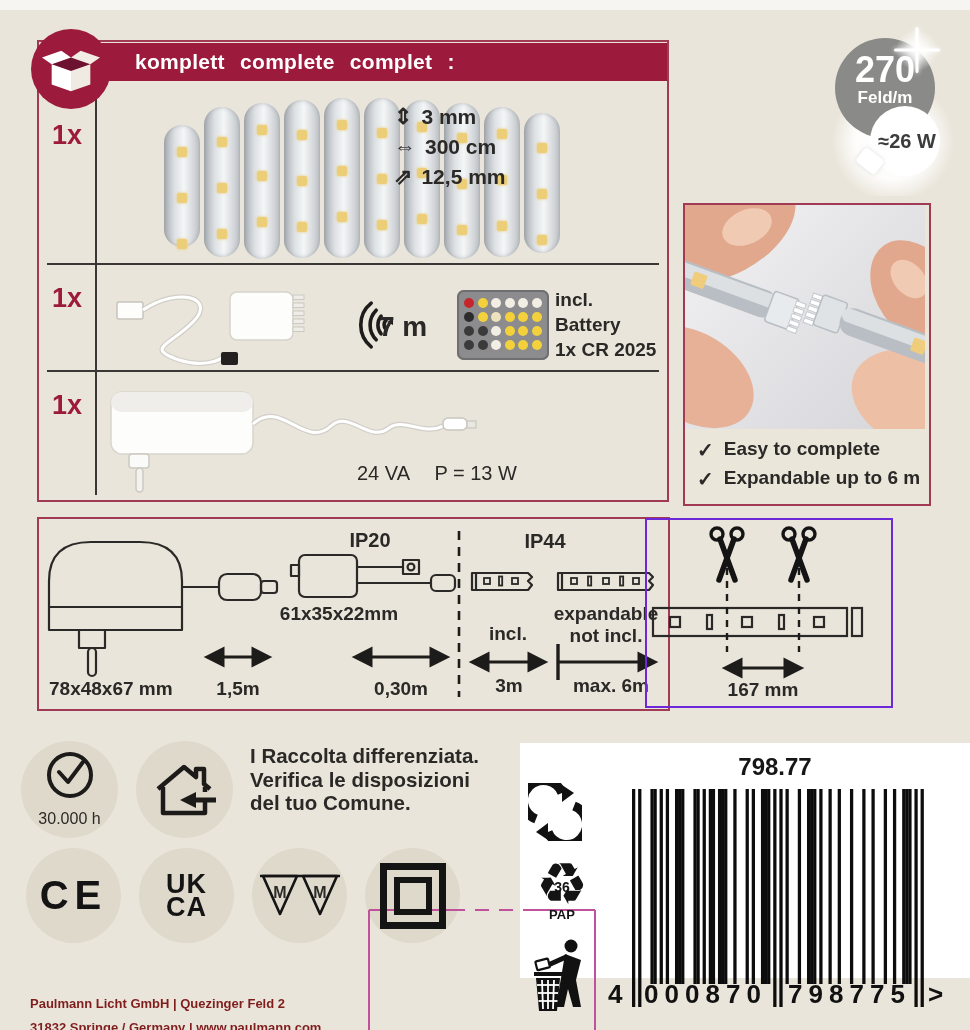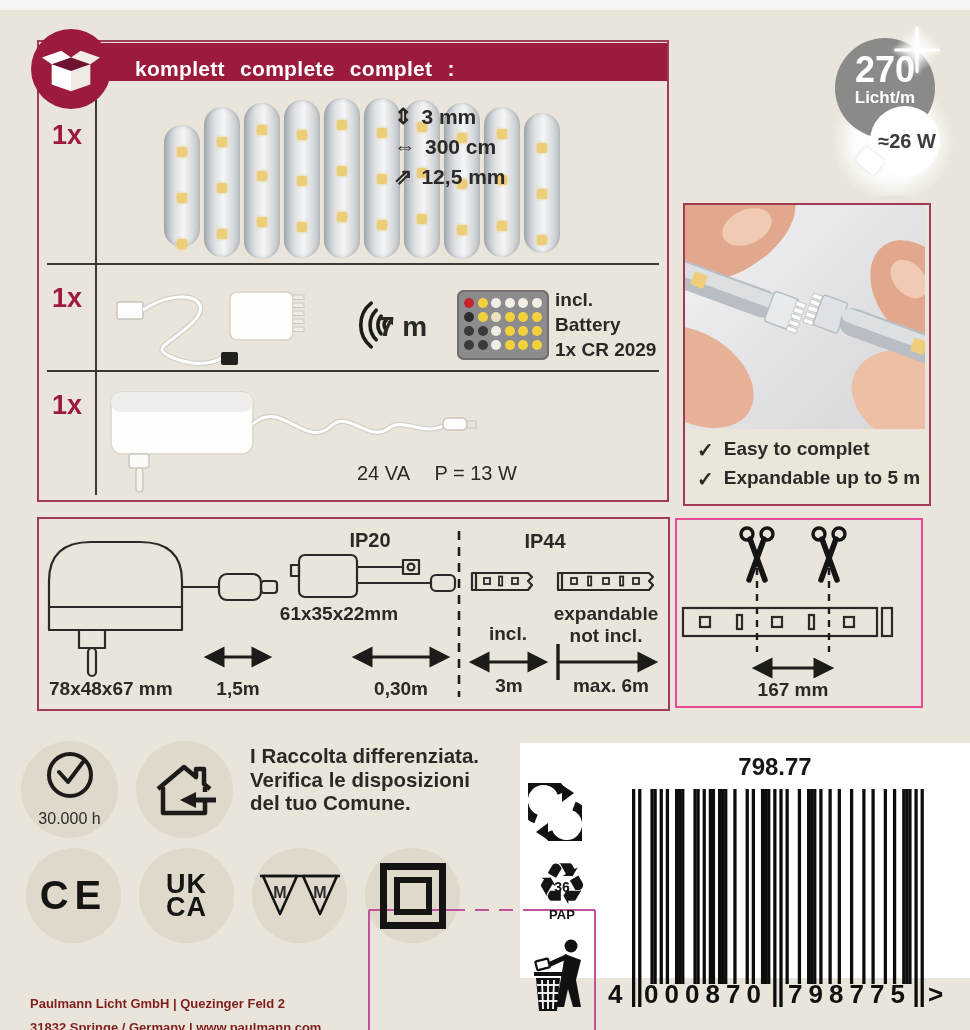--- a/index.html
+++ b/index.html
@@ -4,21 +4,21 @@
 <style>
   html,body{margin:0;padding:0;background:#ffffff;}
   .page{position:relative;width:970px;height:1030px;background:#eae5da;
         font-family:"Liberation Sans",sans-serif;color:#2b2927;overflow:hidden;}
   .top-strip{position:absolute;left:0;top:0;width:970px;height:10px;background:#f7f5f1;}
 
   
   .main-box{position:absolute;left:37px;top:40px;width:628px;height:458px;
             border:2px solid #a13a55;}
   .header-bar{position:absolute;left:34px;top:1px;right:0;height:38px;background:#9c1b3c;
-              display:flex;align-items:flex-end;}
+              display:flex;align-items:center;}
   .header-bar span{color:#fff;font-weight:bold;font-size:21px;word-spacing:9px;
                    padding-left:62px;letter-spacing:.3px;}
   .box-badge{position:absolute;left:-8px;top:-13px;width:80px;height:80px;border-radius:50%;
              background:#9c1b3c;display:flex;align-items:center;justify-content:center;z-index:2;}
   .v-div{position:absolute;left:56px;top:48px;width:2px;height:405px;background:#3a3834;}
   .h-div{position:absolute;left:8px;width:612px;height:2px;background:#3a3834;}
   .qty{position:absolute;left:13px;color:#9c1b3c;font-weight:bold;font-size:27px;}
 
   
   .coil{position:absolute;left:125px;top:55px;width:410px;height:168px;}
@@ -57,21 +57,21 @@
   
   .photo-panel{position:absolute;left:683px;top:203px;width:244px;height:299px;
                border:2px solid #a13a55;background:#ebe6da;}
   .photo-area{position:absolute;left:0;top:0;width:240px;height:224px;overflow:hidden;
               background:linear-gradient(135deg,#f3f3f4 0%,#e2e2e5 55%,#d6d6da 100%);}
   .check-line{position:absolute;left:12px;display:flex;gap:10px;font-weight:bold;font-size:19px;}
   .check-mark{font-size:20px;}
 
   
   .mid-box{position:absolute;left:37px;top:517px;width:629px;height:190px;border:2px solid #a13a55;}
-  .cut-box{position:absolute;left:675px;top:518px;width:244px;height:186px;border:2px solid #ec4899;}
+  .cut-box{position:absolute;left:645px;top:518px;width:244px;height:186px;border:2px solid #6d28d9;}
   svg text{font-family:"Liberation Sans",sans-serif;font-weight:bold;fill:#2b2927;}
 
   
   .cert-circle{position:absolute;border-radius:50%;background:#dfd9cc;
                display:flex;align-items:center;justify-content:center;}
   .c-row1{top:741px;width:97px;height:97px;}
   .c-row2{top:848px;width:95px;height:95px;}
   .clock-wrap{position:relative;width:100%;height:100%;text-align:center;}
   .hours{position:absolute;bottom:10px;width:100%;font-weight:normal;font-size:16px;}
   .ce-text{font-weight:bold;font-size:40px;letter-spacing:6px;color:#141414;}
@@ -238,21 +238,21 @@
         <div style="position: absolute; width: 10px; height: 10px; border-radius: 50%; background: rgb(58, 58, 58); left: 7px; top: 50px;"></div>
         <div style="position: absolute; width: 10px; height: 10px; border-radius: 50%; background: rgb(58, 58, 58); left: 20.5px; top: 50px;"></div>
         <div style="position: absolute; width: 10px; height: 10px; border-radius: 50%; background: rgb(242, 238, 228); left: 34px; top: 50px;"></div>
         <div style="position: absolute; width: 10px; height: 10px; border-radius: 50%; background: rgb(243, 209, 61); left: 47.5px; top: 50px;"></div>
         <div style="position: absolute; width: 10px; height: 10px; border-radius: 50%; background: rgb(243, 209, 61); left: 61px; top: 50px;"></div>
         <div style="position: absolute; width: 10px; height: 10px; border-radius: 50%; background: rgb(243, 209, 61); left: 74.5px; top: 50px;"></div>
       </div>
     <div class="row-label" style="position:absolute;left:516px;top:245px;">
       <div>incl.</div>
       <div>Battery</div>
-      <div>1x CR 2029</div>
+      <div>1x CR 2025</div>
     </div>
 
     <svg style="position:absolute;left:60px;top:340px;" width="385" height="112" viewBox="0 0 385 112">
       <rect x="12" y="10" width="142" height="62" rx="11" fill="#fdfdfc" stroke="#d8d5ce" stroke-width="1.5"></rect>
       <rect x="12" y="10" width="142" height="20" rx="10" fill="#f0eeea"></rect>
       <rect x="30" y="72" width="20" height="14" rx="3" fill="#fafaf9" stroke="#ccc9c2" stroke-width="1.5"></rect>
       <rect x="37" y="86" width="7" height="24" rx="3.5" fill="#f3f2ef" stroke="#ccc9c2" stroke-width="1.5"></rect>
       <path d="M154,42 c28,-26 52,26 78,2 c18,-17 38,18 58,2 c14,-11 34,8 54,-2" fill="none" stroke="#d2cfc8" stroke-width="5.5"></path>
       <path d="M154,42 c28,-26 52,26 78,2 c18,-17 38,18 58,2 c14,-11 34,8 54,-2" fill="none" stroke="#ffffff" stroke-width="3"></path>
       <rect x="344" y="36" width="24" height="12" rx="5" fill="#fff" stroke="#c9c6bf" stroke-width="1.5"></rect>
@@ -260,21 +260,21 @@
     </svg>
     <div style="position:absolute;left:318px;top:420px;font-weight:normal;font-size:20px;">
       <span>24 VA</span>
       <span style="margin-left:20px;">P = 13 W</span>
     </div>
   </div>
 
   <div class="bulb-glow"></div>
   <div class="lumen-circle">
     <span class="lumen-value">270</span>
-    <span class="lumen-unit">Licht/m</span>
+    <span class="lumen-unit">Feld/m</span>
   </div>
   <div class="sparkle"></div>
   <div class="bulb"></div>
   <div class="bulb-base"></div>
   <div class="watt">≈26 W</div>
 
   <div class="photo-panel">
     <div class="photo-area">
       <svg width="240" height="224" viewBox="0 0 240 224">
         <ellipse cx="38" cy="22" rx="78" ry="48" fill="#e2a88d" transform="rotate(-28 38 22)"></ellipse>
@@ -306,25 +306,25 @@
           </g>
           <rect x="128" y="106" width="26" height="32" rx="3" fill="#dfe3e6" stroke="#b9bec4" stroke-width="1.5"></rect>
           <rect x="152" y="108" width="130" height="28" rx="13" fill="#b9bec4"></rect>
           <rect x="152" y="110" width="130" height="14" rx="7" fill="#dce0e3"></rect>
           <rect x="228" y="115" width="14" height="14" rx="2" fill="#f0cd7c"></rect>
         </g>
       </svg>
     </div>
     <div class="check-line" style="top:233px;">
       <span class="check-mark">✓</span>
-      <span>Easy to complet</span>
+      <span>Easy to complete</span>
     </div>
     <div class="check-line" style="top:262px;">
       <span class="check-mark">✓</span>
-      <span>Expandable up to 5 m</span>
+      <span>Expandable up to 6 m</span>
     </div>
   </div>
 
   <div class="mid-box">
     <svg width="625" height="186" viewBox="0 0 625 186">
       <g fill="none" stroke="#2b2927" stroke-width="2.2" stroke-linejoin="round">
         <path d="M10,111 V62 Q10,23 52,23 H101 Q143,23 143,62 V111 Z"></path>
         <path d="M10,88 H143"></path>
         <rect x="40" y="111" width="26" height="18"></rect>
         <rect x="49" y="129" width="8" height="28" rx="4"></rect>

